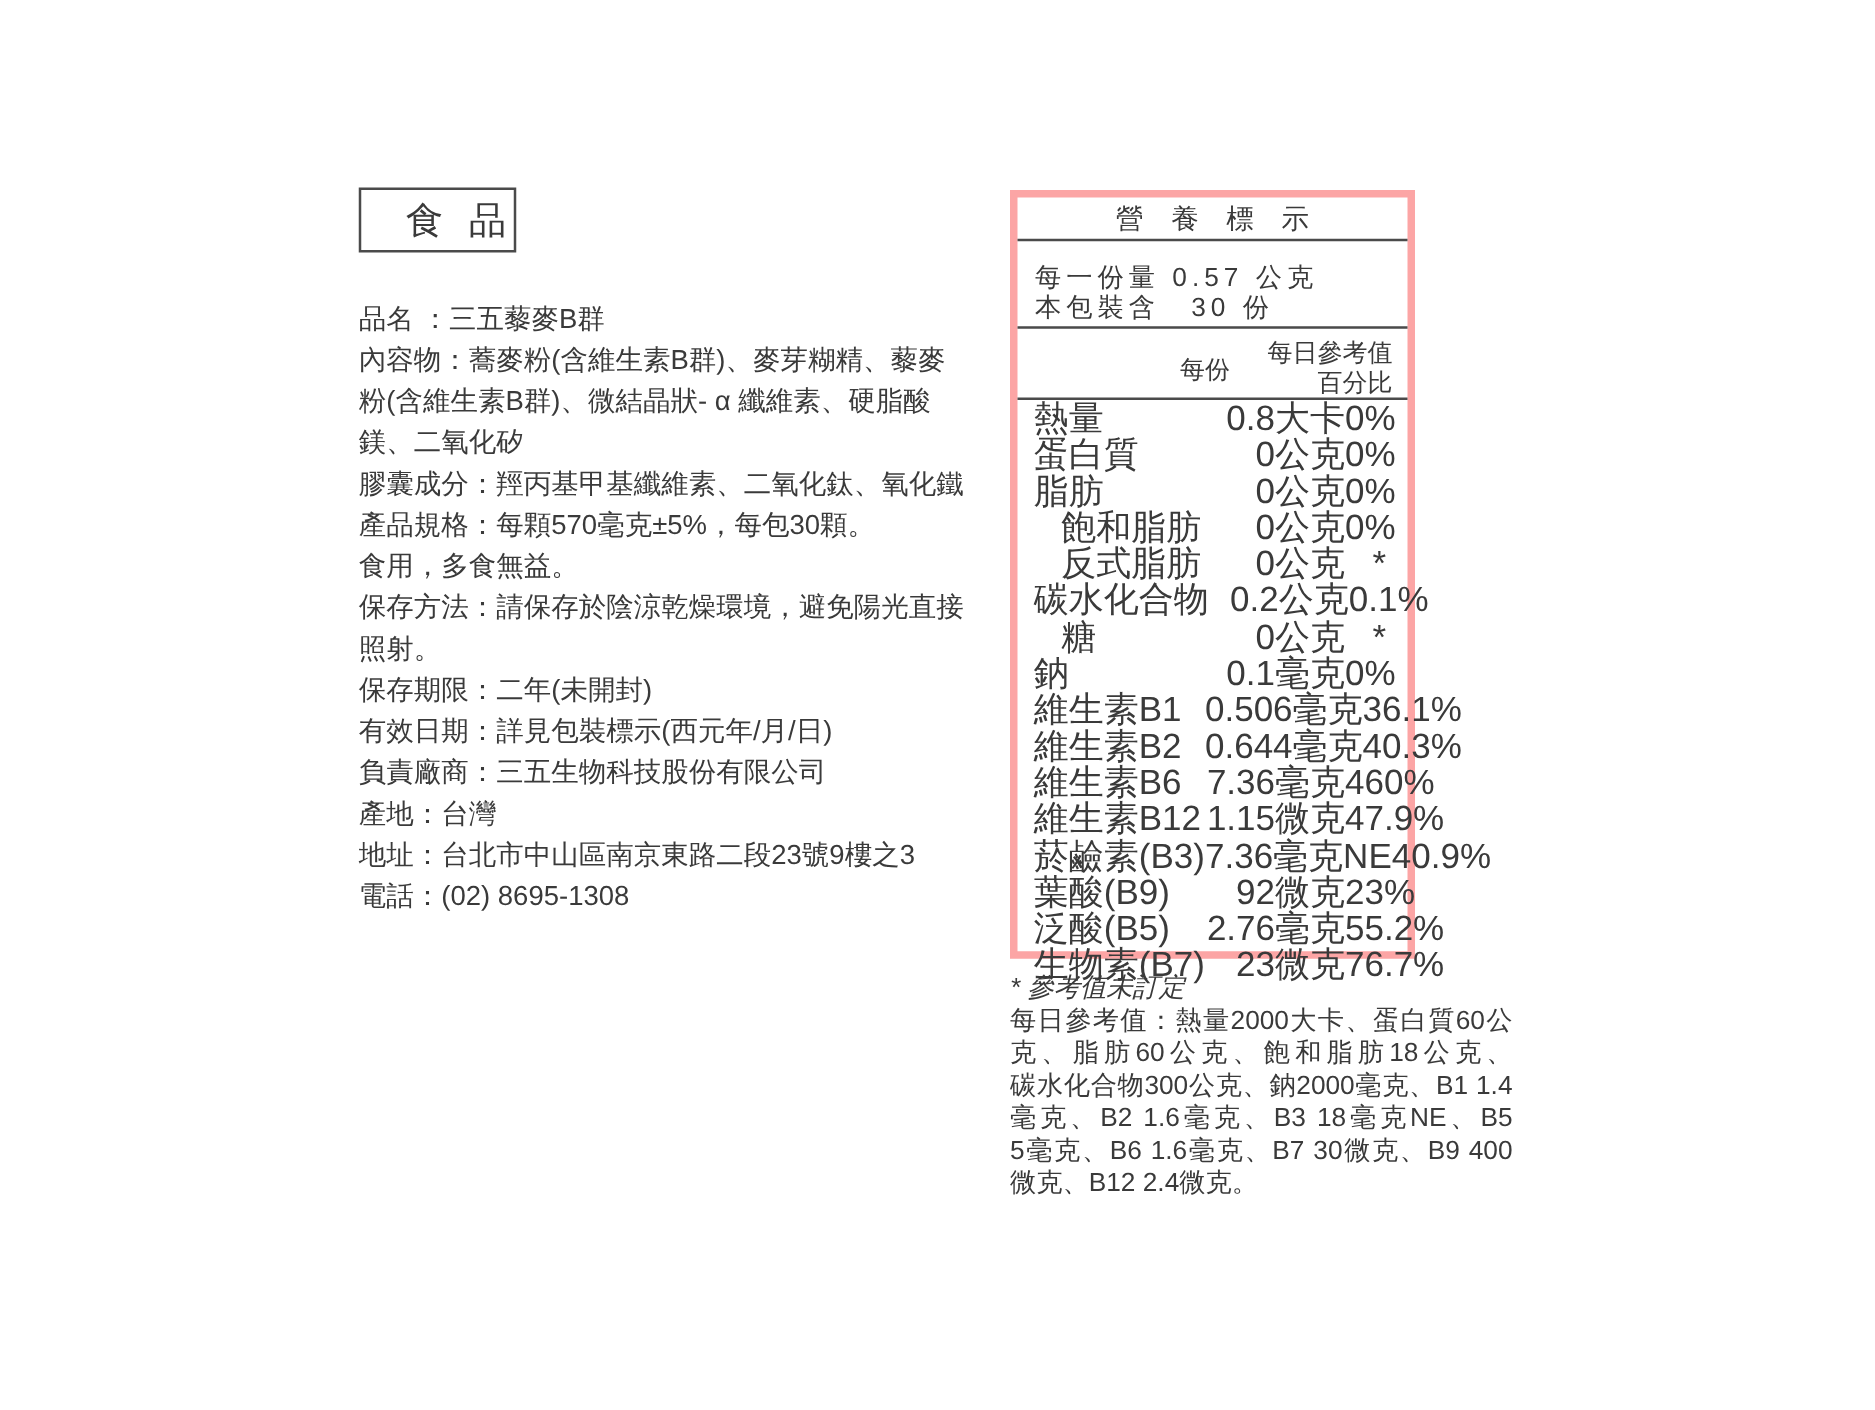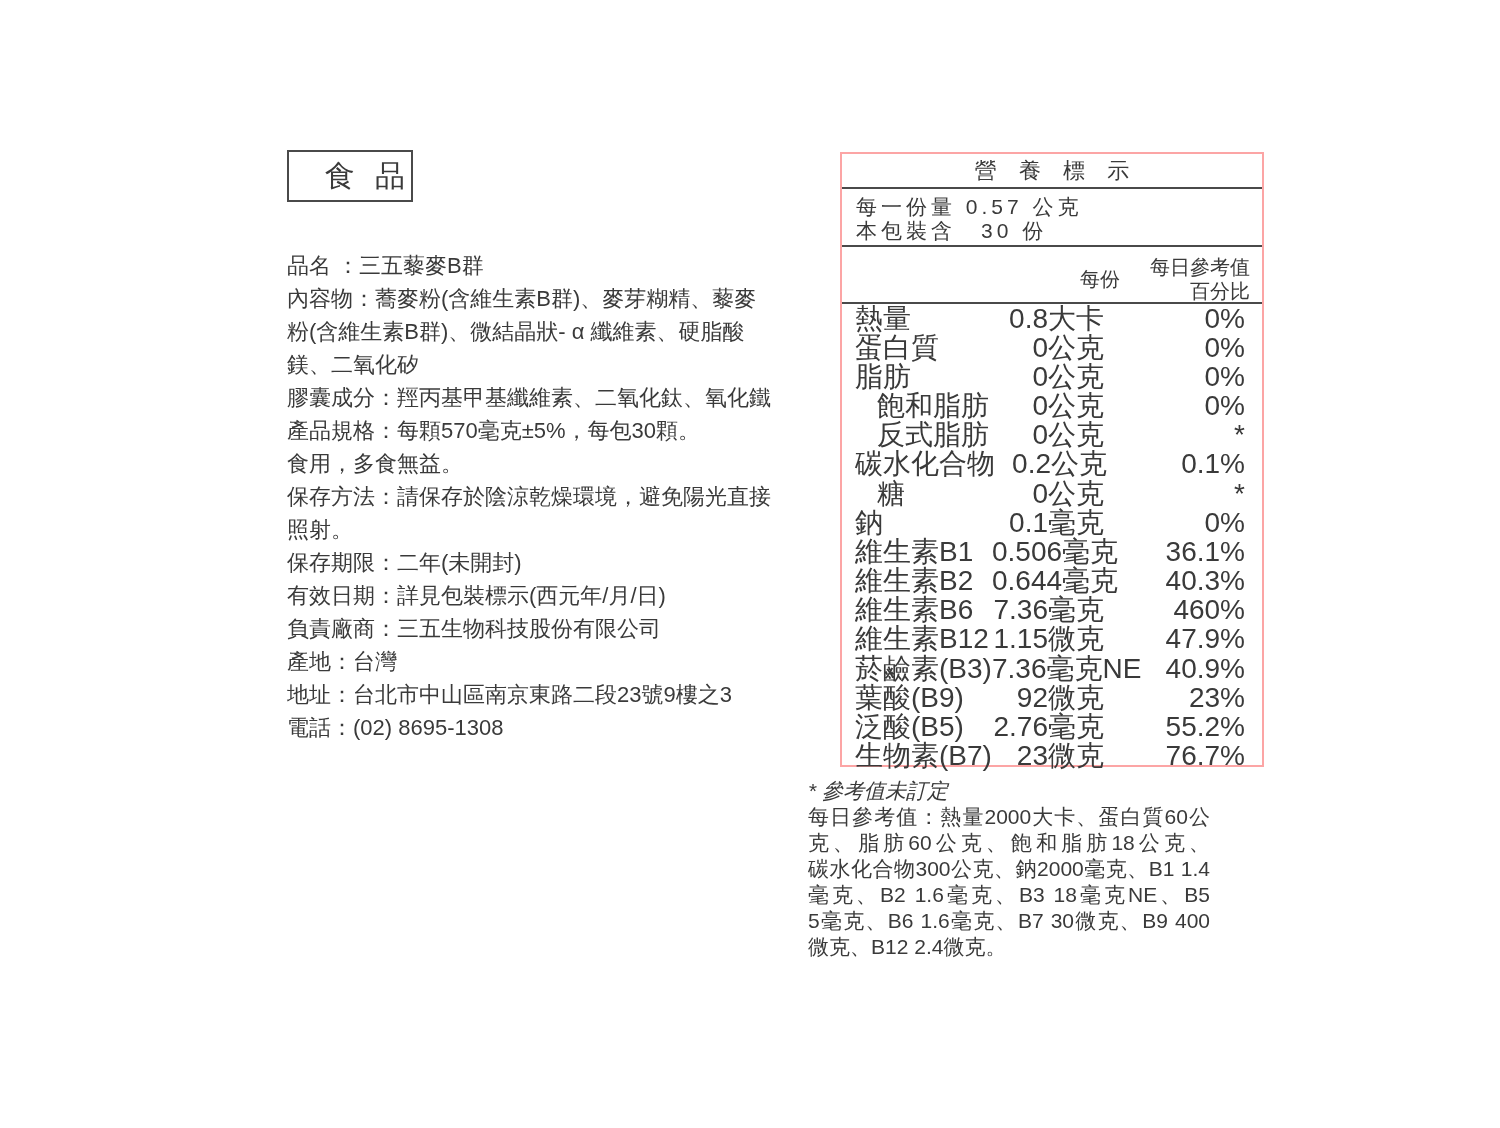--- a/index.html
+++ b/index.html
@@ -10,37 +10,37 @@
   }
   
   .stamp{
     position:absolute;left:287px;top:150px;width:126px;height:52px;
     border:2px solid #4a4a4a;box-sizing:border-box;
     display:flex;align-items:center;justify-content:flex-end;
     font-size:30px;letter-spacing:6px;
   }
   
   .product-info{
-    position:absolute;left:287px;top:249px;width:500px;
+    position:absolute;left:287px;top:238px;width:500px;
     font-size:22px;line-height:33px;
   }
   .pline{white-space:nowrap;}
   
   .ntable{
-    position:absolute;left:808px;top:152px;width:424px;height:615px;
-    border:2px solid #fca5a5;box-sizing:border-box;margin-left:32px;
+    position:absolute;left:808px;top:152px;width:324px;height:615px;
+    border:6px solid #fca5a5;box-sizing:border-box;
   }
   .nt-title{
     height:33px;border-bottom:2px solid #4a4a4a;
     display:flex;align-items:center;justify-content:center;
     font-size:22px;letter-spacing:8px;text-indent:8px;
   }
   .nt-serving{
     height:50px;border-bottom:2px solid #4a4a4a;
-    padding:6px 0 0 14px;box-sizing:content-box;
+    padding:18px 0 0 14px;box-sizing:content-box;
     font-size:21px;line-height:24px;letter-spacing:4px;
   }
   .nt-header{
     position:relative;height:55px;border-bottom:2px solid #4a4a4a;
     font-size:20px;
   }
   .nt-per-serving{position:absolute;right:142px;top:19px;}
   .nt-daily-ref{position:absolute;right:12px;top:8px;text-align:right;line-height:24px;}
   .nt-body{height:467px;display:flex;flex-direction:column;}
   .nt-row{height:29.18px;display:flex;align-items:center;font-size:28px;justify-content:space-between;}

